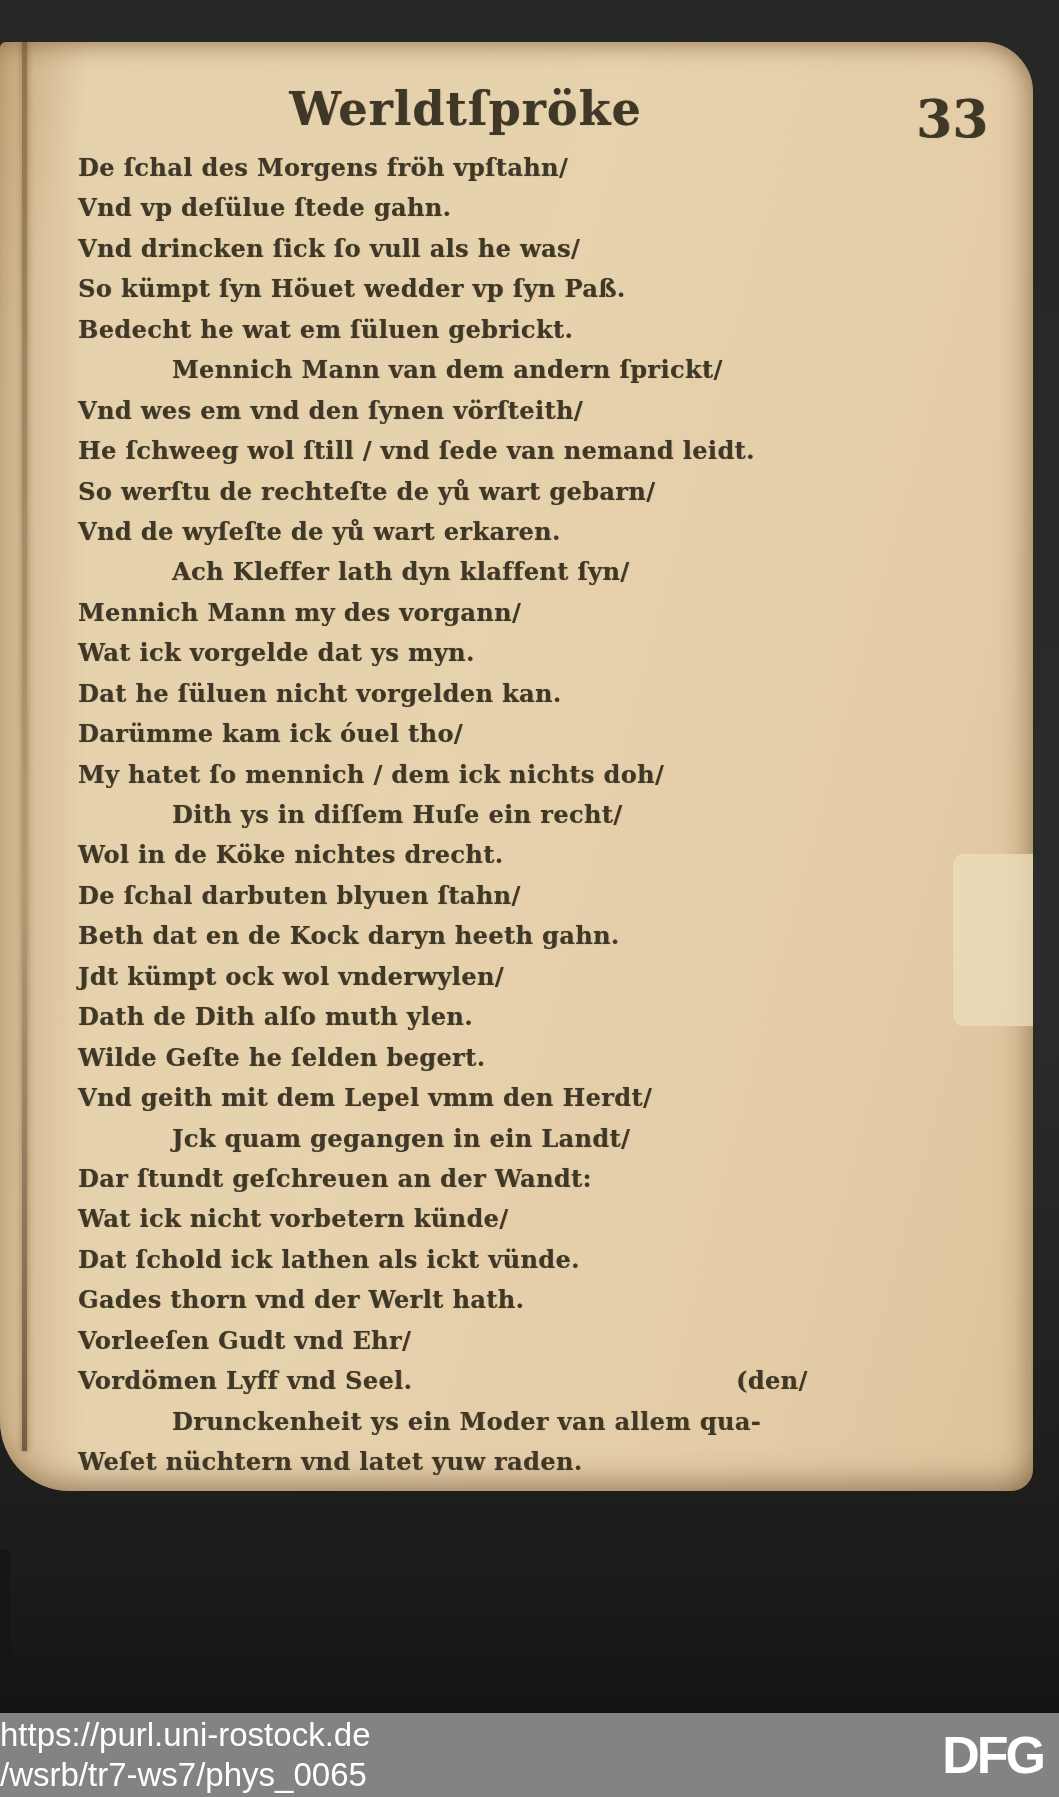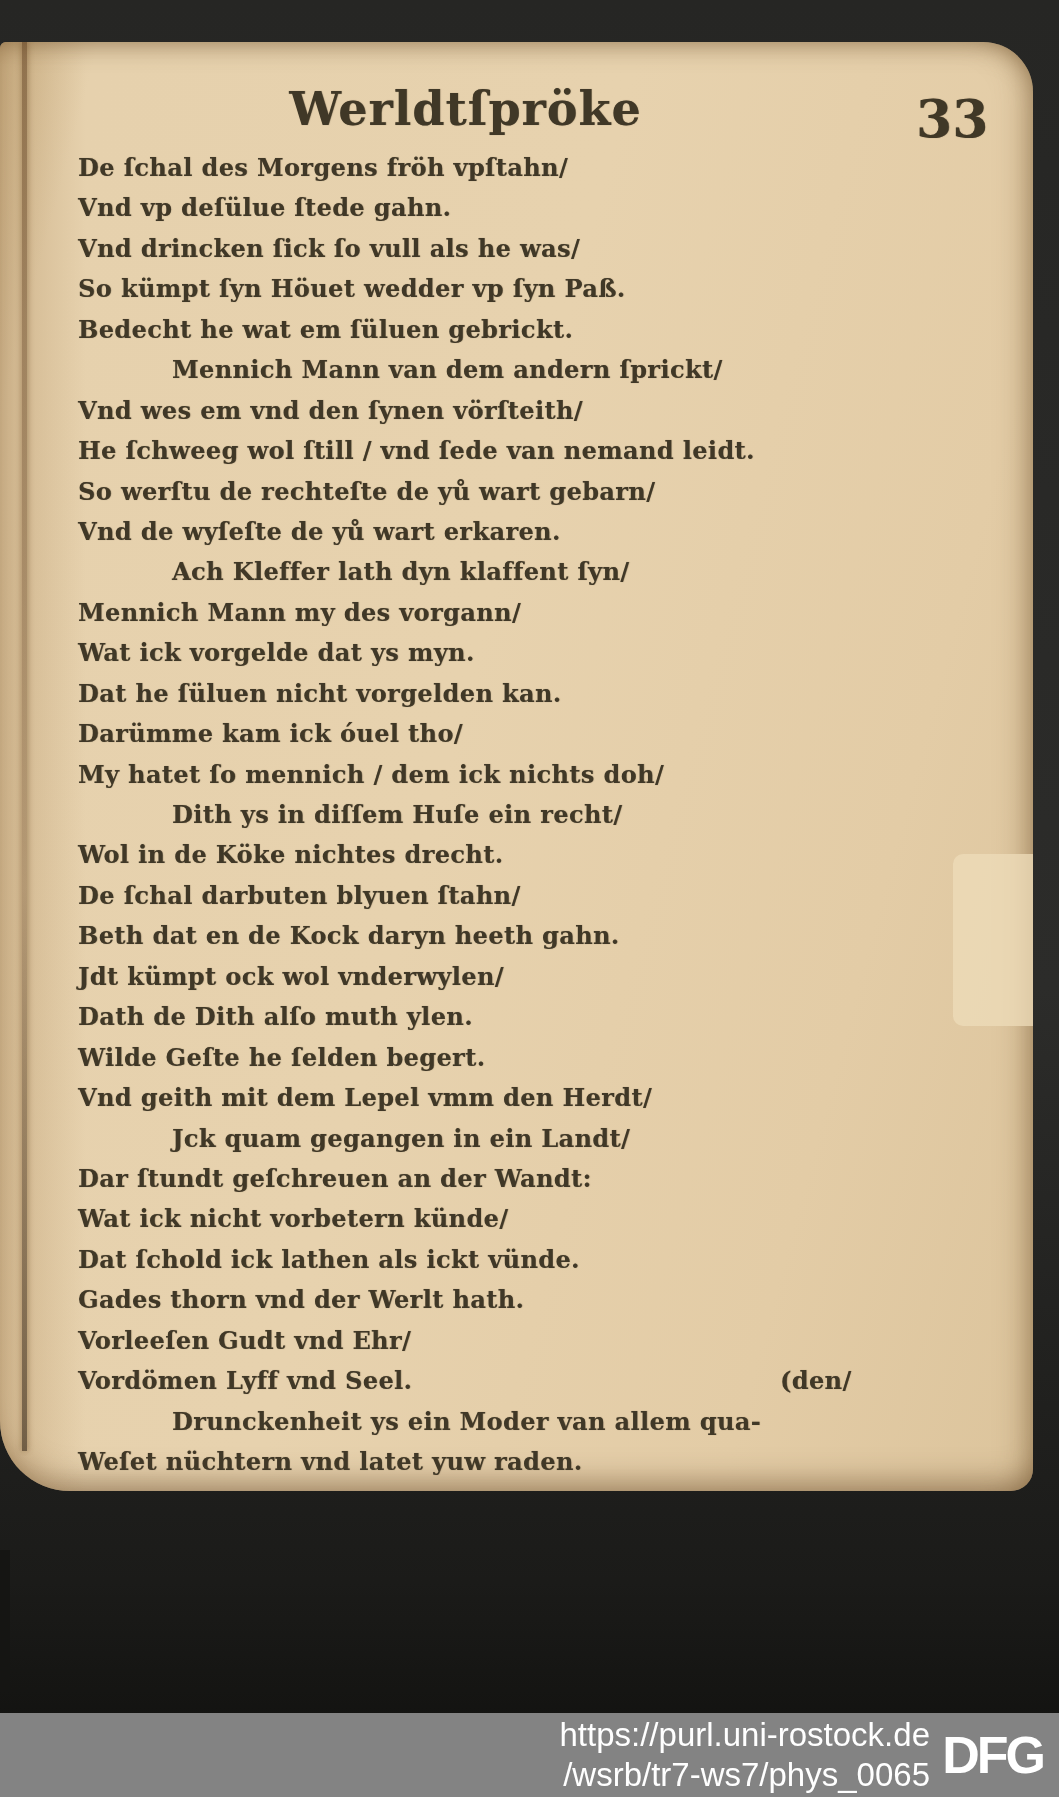--- a/index.html
+++ b/index.html
@@ -29,27 +29,27 @@
   
   .ink{color:#403827;text-shadow:0.4px 0.4px 0.8px rgba(62,50,30,.55);}
   .header-row{position:absolute;left:0;top:40px;width:100%;height:64px;}
   .title{position:absolute;left:0;width:100%;text-align:center;transform:translateX(-51px);
     font-size:46px;font-weight:bold;letter-spacing:1px;}
   .pagenum{position:absolute;left:893px;top:6px;font-size:52px;font-weight:bold;margin-left:23px;}
   .lines{position:absolute;left:78px;top:106px;width:950px;}
   .line{position:relative;height:40.45px;line-height:40.45px;white-space:nowrap;
     font-size:24px;font-weight:bold;letter-spacing:0.4px;}
   .line.indent{padding-left:94px;}
-  .line-right{position:absolute;left:658px;top:0;margin-left:44px;}
+  .line-right{position:absolute;left:658px;top:0;}
   .mark{position:absolute;font-size:33px;font-weight:bold;}
   .mark.sig{left:588px;top:1478px;}
   .mark.catch{left:866px;top:1478px;}
   
   .footer-bar{position:absolute;left:0;bottom:0;width:1059px;height:84px;background:#838383;}
-  .url-block{position:absolute;left:0;top:2px;width:930px;text-align:right;color:#ffffff;
+  .url-block{position:absolute;left:0;top:2px;width:930px;text-align:left;color:#ffffff;
     font-family:"Liberation Sans",sans-serif;font-size:33px;line-height:40px;font-weight:normal;}
   .dfg{position:absolute;right:16px;top:12px;color:#ffffff;
     font-family:"Liberation Sans",sans-serif;font-size:52px;font-weight:bold;letter-spacing:-3px;}
 </style>
 </head>
 <body>
 
 <div class="stage">
 
   <div class="paper">

